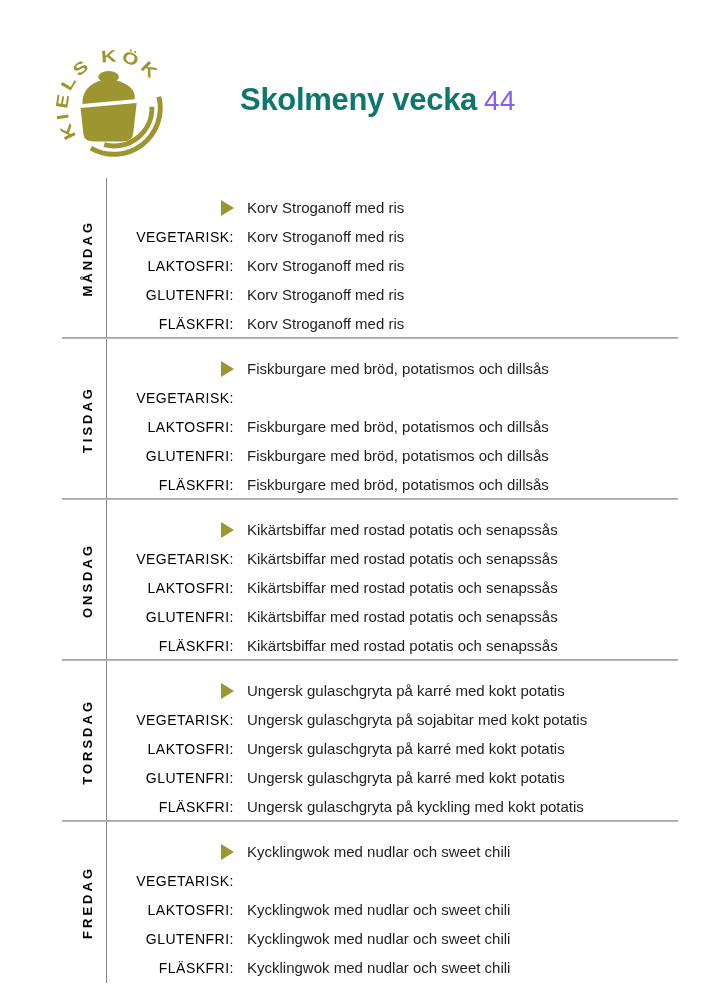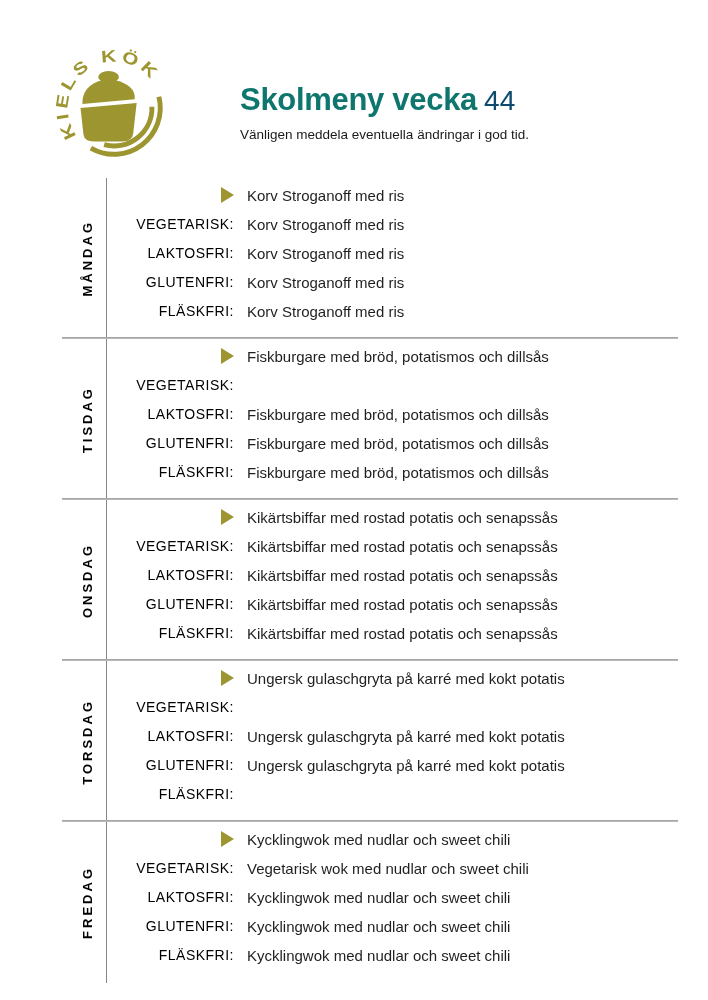--- a/index.html
+++ b/index.html
@@ -19,21 +19,21 @@
   }
   .logo-wrap svg { width: 100%; height: 100%; display: block; }
 
   .header-text { position: absolute; top: 82px; left: 240px; }
   .title-line { white-space: nowrap; }
   .title {
     font-size: 31px; font-weight: bold; color: #0f766e;
     letter-spacing: -0.3px;
   }
   .week-number {
-    font-size: 28px; font-weight: normal; color: #0c4a6e;
+    font-size: 28px; font-weight: normal; color: #8b5cf6;
     margin-left: 7px;
   }
   .subtitle {
     margin-top: 7px;
     font-size: 13.5px; line-height: 19px; color: #1a1a1a;
   }
 
   
   .menu { position: absolute; top: 178px; left: 0; width: 708px; }
 
@@ -54,21 +54,21 @@
     writing-mode: vertical-rl; transform: rotate(180deg);
     font-size: 13px; font-weight: bold; color: #000;
     letter-spacing: 3px; white-space: nowrap;
   }
 
   .day-content {
     margin-left: 106px; height: 100%;
     border-left: 1.5px solid #868686;
     box-sizing: border-box; padding-top: 9px;
   }
-  .menu-row { display: flex; align-items: flex-start; height: 29px; }
+  .menu-row { display: flex; align-items: flex-end; height: 29px; }
   .row-label {
     flex: none; width: 127px; text-align: right;
     font-size: 14px; font-weight: normal; color: #000;
     letter-spacing: 0.5px;
     display: flex; justify-content: flex-end; align-items: center;
   }
   .dish { margin-left: 13px; font-size: 15px; color: #1f1f1f; white-space: nowrap; }
 
   .arrow-icon {
     width: 0; height: 0; display: inline-block;
@@ -100,21 +100,20 @@
 
     <path d="M 31 65 L 88 60 L 84.5 91 Q 83.5 99 74 99 L 44.5 99 Q 35 99 34 92 Z" fill="#9d9530"></path>
   </svg>
 </div>
 
 <div class="header-text">
   <div class="title-line">
     <span class="title">Skolmeny vecka</span><span class="week-number">44</span>
   </div>
   <div class="subtitle">
-    <div>Vänligen meddela eventuella ändringar i god tid.</div>
   </div>
 </div>
 
 <div class="menu">
 
   <section class="day-section">
     <div class="day-rail">
       <span class="day-label">MÅNDAG</span>
     </div>
     <div class="day-content">
@@ -208,49 +207,50 @@
     </div>
     <div class="day-content">
       <div class="menu-row">
         <span class="row-label">
             <span class="arrow-icon"></span>
           </span>
         <span class="dish">Ungersk gulaschgryta på karré med kokt potatis</span>
       </div>
       <div class="menu-row">
         <span class="row-label">VEGETARISK:</span>
+        <span class="dish">Ungersk gulaschgryta på sojabitar med kokt potatis</span>
       </div>
       <div class="menu-row">
         <span class="row-label">LAKTOSFRI:</span>
         <span class="dish">Ungersk gulaschgryta på karré med kokt potatis</span>
       </div>
       <div class="menu-row">
         <span class="row-label">GLUTENFRI:</span>
         <span class="dish">Ungersk gulaschgryta på karré med kokt potatis</span>
       </div>
       <div class="menu-row">
         <span class="row-label">FLÄSKFRI:</span>
+        <span class="dish">Ungersk gulaschgryta på kyckling med kokt potatis</span>
       </div>
     </div>
   </section>
 
   <section class="day-section">
     <div class="day-rail">
       <span class="day-label">FREDAG</span>
     </div>
     <div class="day-content">
       <div class="menu-row">
         <span class="row-label">
             <span class="arrow-icon"></span>
           </span>
         <span class="dish">Kycklingwok med nudlar och sweet chili</span>
       </div>
       <div class="menu-row">
         <span class="row-label">VEGETARISK:</span>
-        <span class="dish">Vegetarisk wok med nudlar och sweet chili</span>
       </div>
       <div class="menu-row">
         <span class="row-label">LAKTOSFRI:</span>
         <span class="dish">Kycklingwok med nudlar och sweet chili</span>
       </div>
       <div class="menu-row">
         <span class="row-label">GLUTENFRI:</span>
         <span class="dish">Kycklingwok med nudlar och sweet chili</span>
       </div>
       <div class="menu-row">

